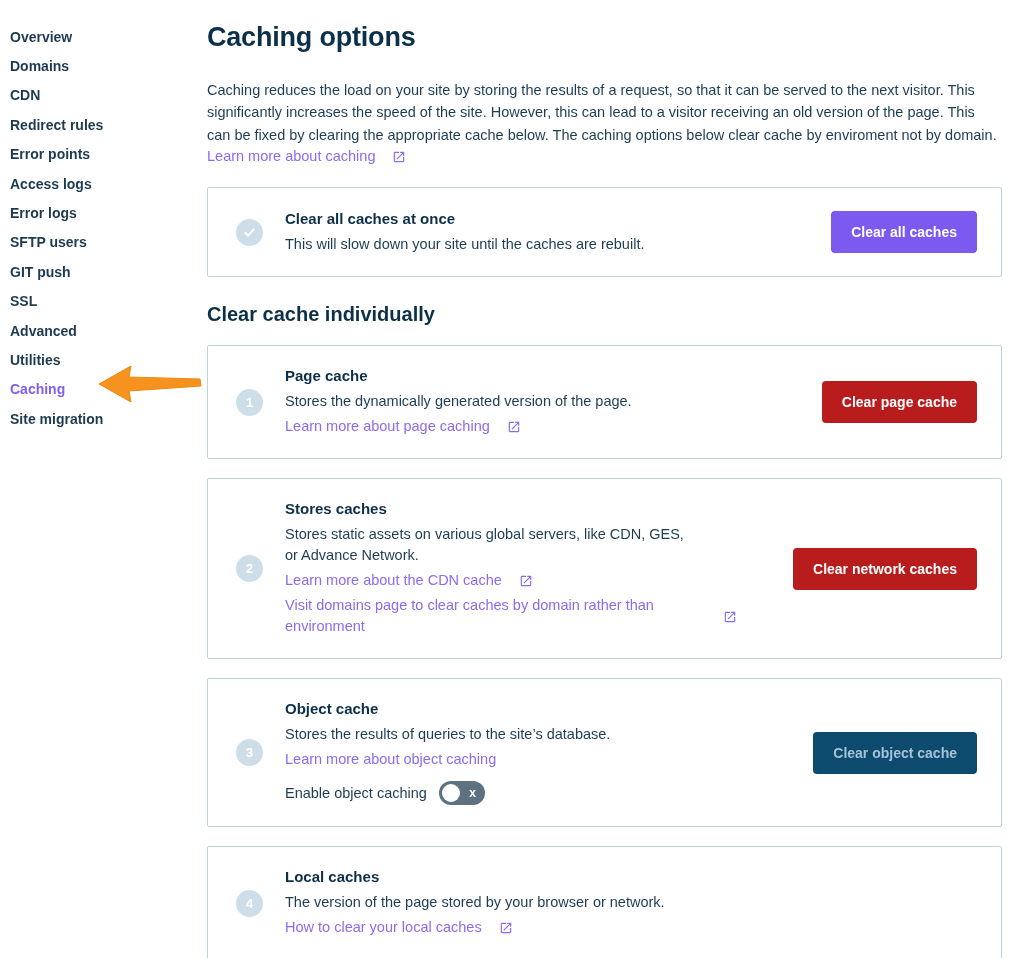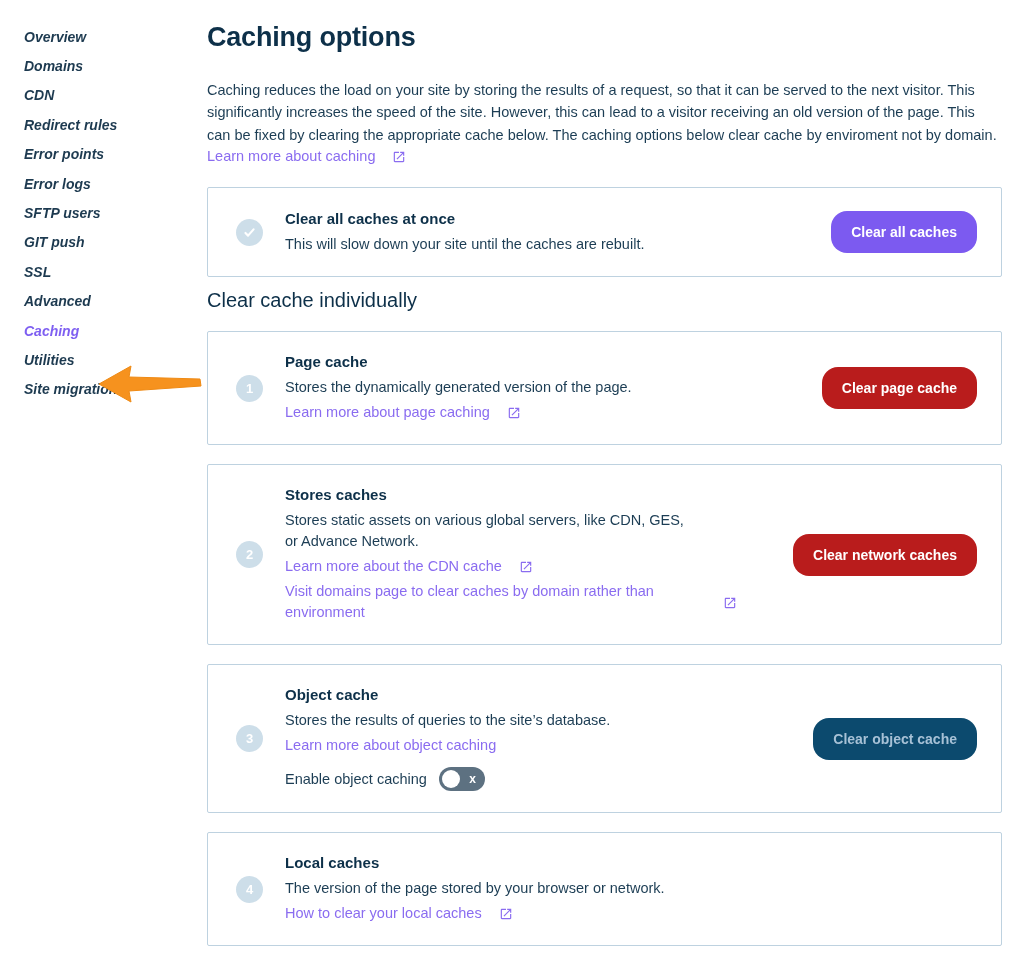--- a/index.html
+++ b/index.html
@@ -11,22 +11,21 @@
     position: relative;
     overflow: hidden;
   }
 
   
   .sidebar {
     position: absolute;
     left: 0; top: 0;
     width: 207px;
     height: 100%;
-    padding: 22px 0 0 24px;
-    font-style: italic;
+    padding: 22px 0 0 10px;
   }
   .nav-item {
     height: 29.4px;
     display: flex;
     align-items: center;
     font-size: 14px;
     font-weight: 700;
     color: #1d3a50;
     cursor: pointer;
     white-space: nowrap;
@@ -77,23 +76,23 @@
     border: 1px solid #bed2e0;
     border-radius: 2px;
     background: #fff;
     display: flex;
     align-items: center;
     padding: 21px 24px 21px 28px;
   }
   .card-all { margin-top: 20px; min-height: 90px; }
   .section-heading {
     font-size: 20px;
-    font-weight: 400;
+    font-weight: 700;
     color: #0d3049;
-    margin-top: 12px;
+    margin-top: 26px;
   }
   .card-item { margin-top: 19px; }
   .badge {
     width: 27px; height: 27px;
     border-radius: 50%;
     background: #cddee9;
     color: #ffffff;
     display: flex;
     align-items: center;
     justify-content: center;
@@ -107,21 +106,21 @@
   .card-desc {
     font-size: 14.5px;
     color: #1c3d54;
     margin-top: 7px;
     line-height: 21px;
   }
   .card-desc.tight { margin-top: 0; }
   .card-link { margin-top: 4px; }
   .btn {
     border: none;
-    border-radius: 16px;
+    border-radius: 4px;
     font-family: inherit;
     font-size: 14px;
     font-weight: 600;
     padding: 13px 20px;
     cursor: pointer;
     white-space: nowrap;
     flex: 0 0 auto;
     margin-left: 36px;
   }
   .btn-purple { background: #7c5af0; color: #ffffff; }
@@ -163,27 +162,28 @@
 </style>
 </head>
 <body>
 
 <aside class="sidebar">
   <div class="nav-item">Overview</div>
   <div class="nav-item">Domains</div>
   <div class="nav-item">CDN</div>
   <div class="nav-item">Redirect rules</div>
   <div class="nav-item">Error points</div>
+  <div class="nav-item">Access logs</div>
   <div class="nav-item">Error logs</div>
   <div class="nav-item">SFTP users</div>
   <div class="nav-item">GIT push</div>
   <div class="nav-item">SSL</div>
   <div class="nav-item">Advanced</div>
+  <div class="nav-item">Utilities</div>
   <div class="nav-item active">Caching</div>
-  <div class="nav-item">Utilities</div>
   <div class="nav-item">Site migration</div>
 
   <svg class="pointer-arrow" viewBox="0 0 106 42" xmlns="http://www.w3.org/2000/svg">
     <polygon points="2,21 34,3 32,14 103,16 104,23 32,28 34,39" fill="#f6921e" stroke="#ef8a14" stroke-width="1" stroke-linejoin="round"></polygon>
   </svg>
 </aside>
 
 <main class="main">
 
   <h1 class="page-title">Caching options</h1>

